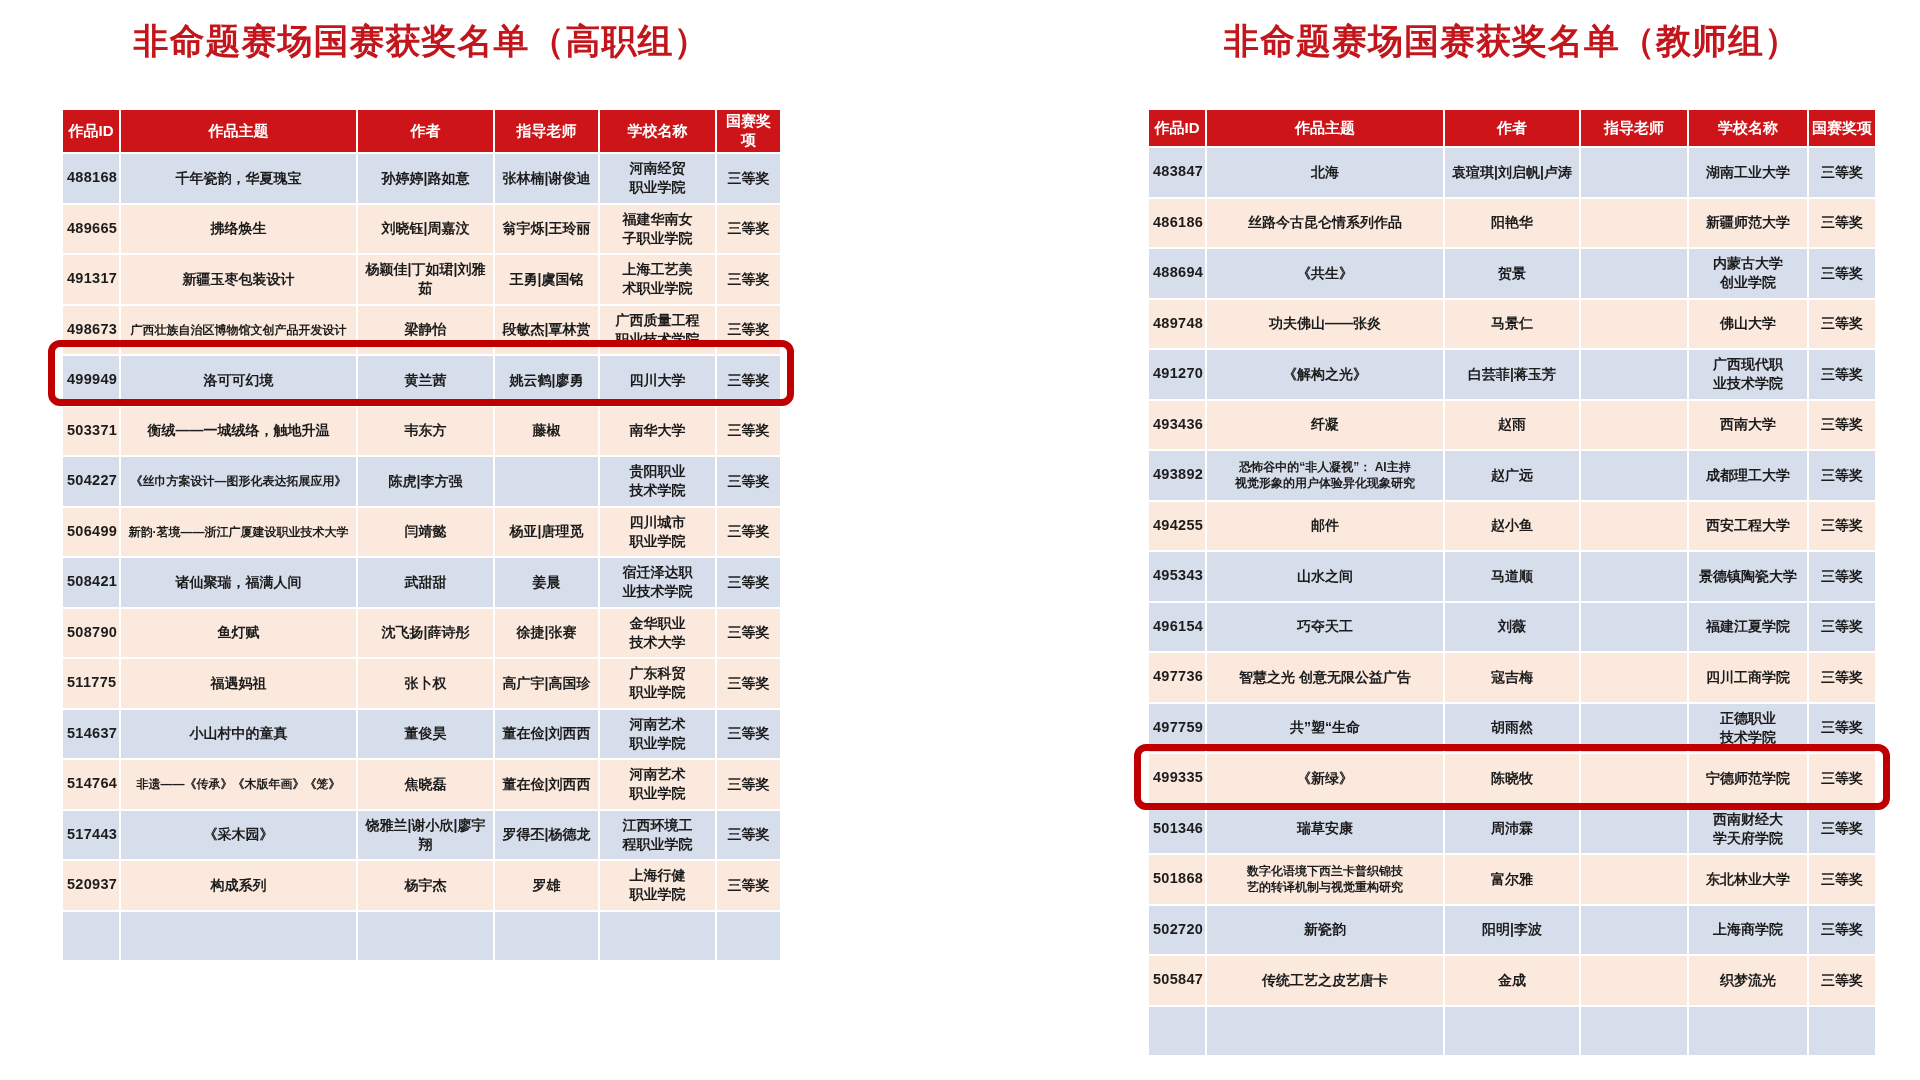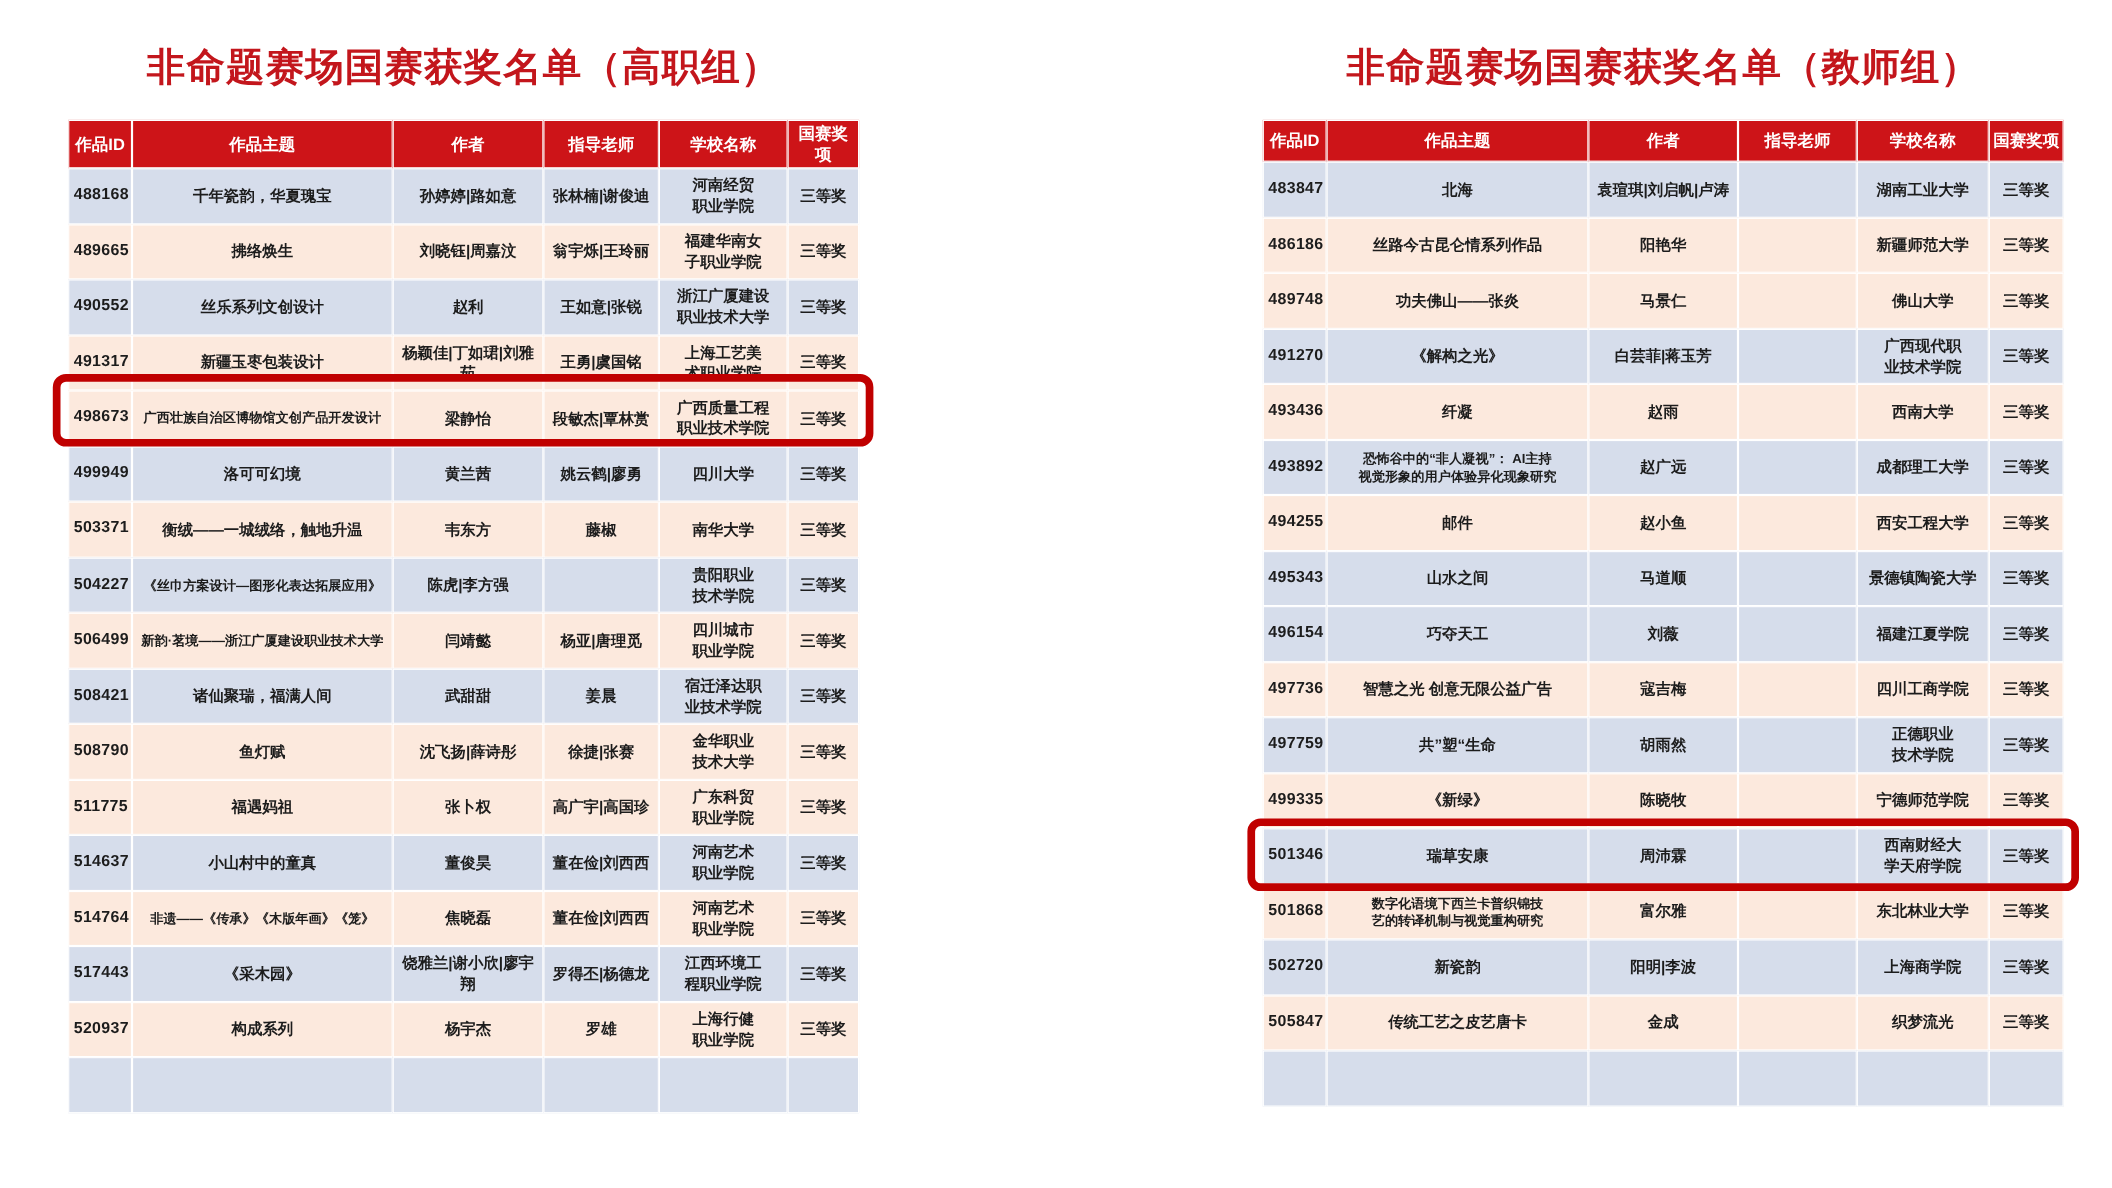--- a/index.html
+++ b/index.html
@@ -1,21 +1,21 @@
 <!DOCTYPE html>
 <html><head>
 <meta charset="utf-8">
 <style>
   * { margin:0; padding:0; box-sizing:border-box; }
   html,body {
     width:1920px; height:1080px; background:#ffffff; overflow:hidden; position:relative;
     font-family:"Liberation Sans","DejaVu Sans",sans-serif;
   }
   .section-title {
-    position:absolute; top:38px; text-align:center;
+    position:absolute; top:18px; text-align:center;
     font-family:"Liberation Serif","DejaVu Serif",serif;
     font-weight:bold; font-size:35px; color:#C3161C; letter-spacing:1px;
     white-space:nowrap;
   }
   #title-left  { left:62px;   width:719px; }
   #title-right { left:1148px; width:728px; }
 
   table.awards {
     position:absolute; top:109px;
     border-collapse:separate; border-spacing:0; table-layout:fixed;
@@ -81,28 +81,20 @@
         <td data-name="cell-award">三等奖</td>
       </tr>
       <tr class="row-peach" data-name="table-row">
         <td data-name="cell-id">489665</td>
         <td data-name="cell-theme">拂络焕生</td>
         <td data-name="cell-author">刘晓钰|周嘉汶</td>
         <td data-name="cell-teacher">翁宇烁|王玲丽</td>
         <td data-name="cell-school">福建华南女子职业学院</td>
         <td data-name="cell-award">三等奖</td>
       </tr>
-      <tr class="row-blue" data-name="table-row">
-        <td data-name="cell-id">490552</td>
-        <td data-name="cell-theme">丝乐系列文创设计</td>
-        <td data-name="cell-author">赵利</td>
-        <td data-name="cell-teacher">王如意|张锐</td>
-        <td data-name="cell-school">浙江广厦建设职业技术大学</td>
-        <td data-name="cell-award">三等奖</td>
-      </tr>
       <tr class="row-peach" data-name="table-row">
         <td data-name="cell-id">491317</td>
         <td data-name="cell-theme">新疆玉枣包装设计</td>
         <td data-name="cell-author">杨颖佳|丁如珺|刘雅茹</td>
         <td data-name="cell-teacher">王勇|虞国铭</td>
         <td data-name="cell-school">上海工艺美术职业学院</td>
         <td data-name="cell-award">三等奖</td>
       </tr>
       <tr class="row-peach" data-name="table-row">
         <td data-name="cell-id">498673</td>
@@ -240,20 +232,28 @@
         <td data-name="cell-award">三等奖</td>
       </tr>
       <tr class="row-peach" data-name="table-row">
         <td data-name="cell-id">486186</td>
         <td data-name="cell-theme">丝路今古昆仑情系列作品</td>
         <td data-name="cell-author">阳艳华</td>
         <td data-name="cell-teacher"></td>
         <td data-name="cell-school">新疆师范大学</td>
         <td data-name="cell-award">三等奖</td>
       </tr>
+      <tr class="row-blue" data-name="table-row">
+        <td data-name="cell-id">488694</td>
+        <td data-name="cell-theme">《共生》</td>
+        <td data-name="cell-author">贺景</td>
+        <td data-name="cell-teacher"></td>
+        <td data-name="cell-school">内蒙古大学创业学院</td>
+        <td data-name="cell-award">三等奖</td>
+      </tr>
       <tr class="row-peach" data-name="table-row">
         <td data-name="cell-id">489748</td>
         <td data-name="cell-theme">功夫佛山——张炎</td>
         <td data-name="cell-author">马景仁</td>
         <td data-name="cell-teacher"></td>
         <td data-name="cell-school">佛山大学</td>
         <td data-name="cell-award">三等奖</td>
       </tr>
       <tr class="row-blue" data-name="table-row">
         <td data-name="cell-id">491270</td>

